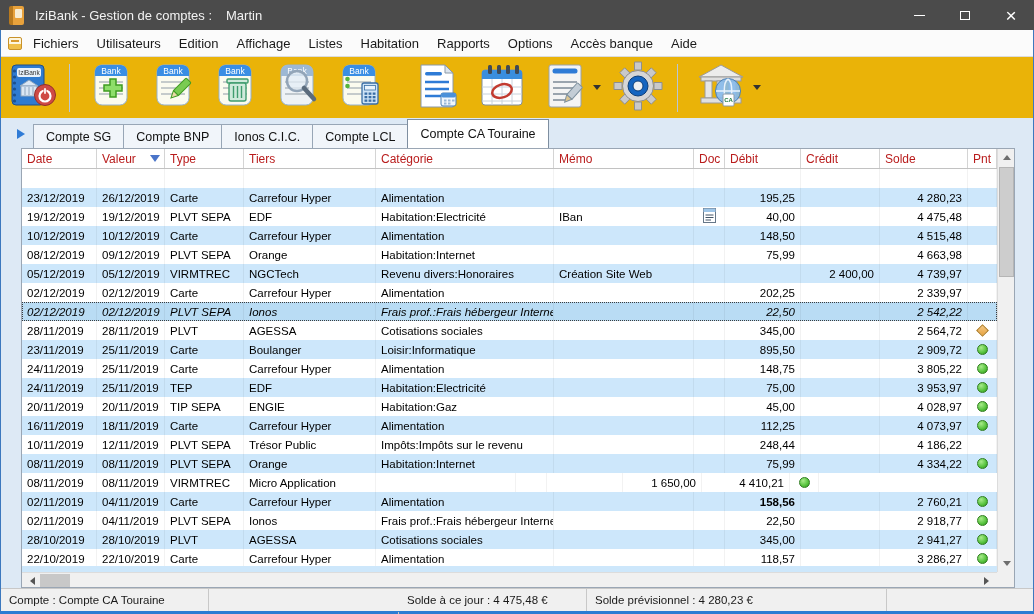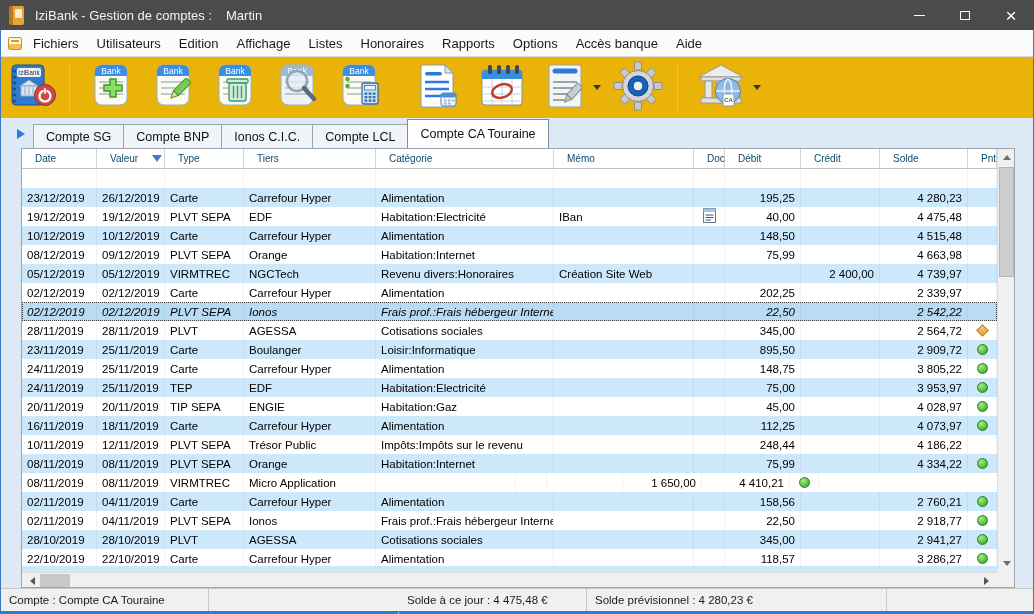--- a/index.html
+++ b/index.html
@@ -42,21 +42,21 @@
   .tab-lead { width:16px; height:20px; margin:0 4px 4px 4px; display:flex; align-items:center; justify-content:center; }
   .tab-lead-tri { width:0; height:0; border-top:5px solid transparent; border-bottom:5px solid transparent; border-left:8px solid #2e7bd6; }
   .tab { background:#f1f5fa; border:1px solid #98a6b6; border-bottom:none; padding:0 12px; height:24px;
          display:flex; align-items:center; font-size:12.5px; color:#111; margin-right:-1px; position:relative; }
   .tab.active { background:#fff; height:29px; z-index:3; border-color:#7e8ea0; }
 
   
   .content { position:absolute; top:148px; left:0; right:0; height:440px; background:#dde9f5; }
   .panel { position:absolute; left:20px; top:0; width:994px; height:440px; background:#fff; border:1px solid #9aa6b4; }
   .thead { display:flex; height:20px; border-bottom:1px solid #c2c2c2; background:#fff; }
-  .th { font-size:10px; color:#0c4a6e; display:flex; align-items:center; padding-left:13px; border-right:1px solid #d4d4d4; }
+  .th { font-size:12px; color:#b91c1c; display:flex; align-items:center; padding-left:5px; border-right:1px solid #d4d4d4; }
   .sort-arrow { width:0; height:0; border-left:5px solid transparent; border-right:5px solid transparent;
                 border-top:7px solid #4a74c9; margin-left:14px; }
   .rows { position:absolute; top:20px; left:0; right:17px; bottom:15px; overflow:hidden; }
   .row { display:flex; height:19px; }
   .row.alt { background:#cde7fb; }
   .row.sel { background:#b9dcf4; outline:1px dotted #3c3c3c; outline-offset:-1px; font-style:italic; }
   .cell { font-size:11.5px; color:#000; padding:0 5px; display:flex; align-items:center; overflow:hidden;
           white-space:nowrap; border-right:1px solid rgba(0,0,0,0.05); }
   .cell.r { justify-content:flex-end; }
   .cell.c { justify-content:center; padding:0; }
@@ -108,21 +108,21 @@
     </div>
   </div>
 
   <div class="menubar">
     <span class="menu-lead-icon"></span>
   <span class="menu-item">Fichiers</span>
       <span class="menu-item">Utilisateurs</span>
       <span class="menu-item">Edition</span>
       <span class="menu-item">Affichage</span>
       <span class="menu-item">Listes</span>
-      <span class="menu-item">Honoraires</span>
+      <span class="menu-item">Habitation</span>
       <span class="menu-item">Rapports</span>
       <span class="menu-item">Options</span>
       <span class="menu-item">Accès banque</span>
       <span class="menu-item">Aide</span>
     </div>
 
   <div class="toolbar">
       <div class="tbtn" style="margin-left: 8px;">
         <span><svg width="50" height="48" viewBox="0 0 50 48" xmlns="http://www.w3.org/2000/svg">
             <rect x="3" y="3" width="32" height="40" rx="4" fill="#2f7bd0" stroke="#1c4f8c"></rect>
@@ -625,21 +625,21 @@
             </div>
           </div>
           <div class="row alt">
             <div class="cell" style="width: 75px;">02/11/2019</div>
             <div class="cell" style="width: 68px;">04/11/2019</div>
             <div class="cell" style="width: 79px;">Carte</div>
             <div class="cell" style="width: 132px;">Carrefour Hyper</div>
             <div class="cell" style="width: 178px;">Alimentation</div>
             <div class="cell" style="width: 140px;"></div>
             <div class="cell c" style="width: 31px;"></div>
-            <div class="cell r" style="width: 76px;">158,56</div>
+            <div class="cell r" style="width: 76px; font-weight: bold;">158,56</div>
             <div class="cell r" style="width: 79px;"></div>
             <div class="cell r" style="width: 88px;">2 760,21</div>
             <div class="cell c" style="width: 29px;">
               <span class="pnt-green"></span>
             </div>
           </div>
           <div class="row">
             <div class="cell" style="width: 75px;">02/11/2019</div>
             <div class="cell" style="width: 68px;">04/11/2019</div>
             <div class="cell" style="width: 79px;">PLVT SEPA</div>

